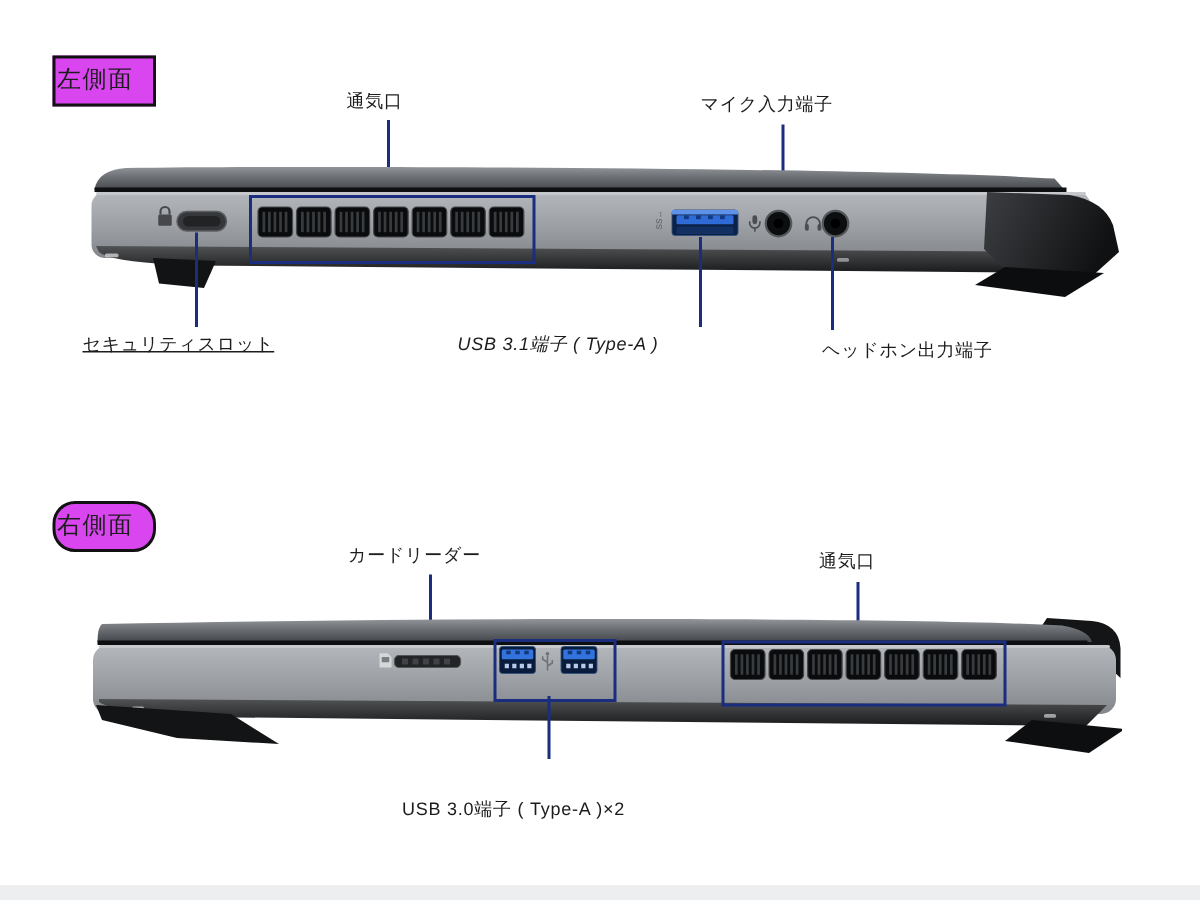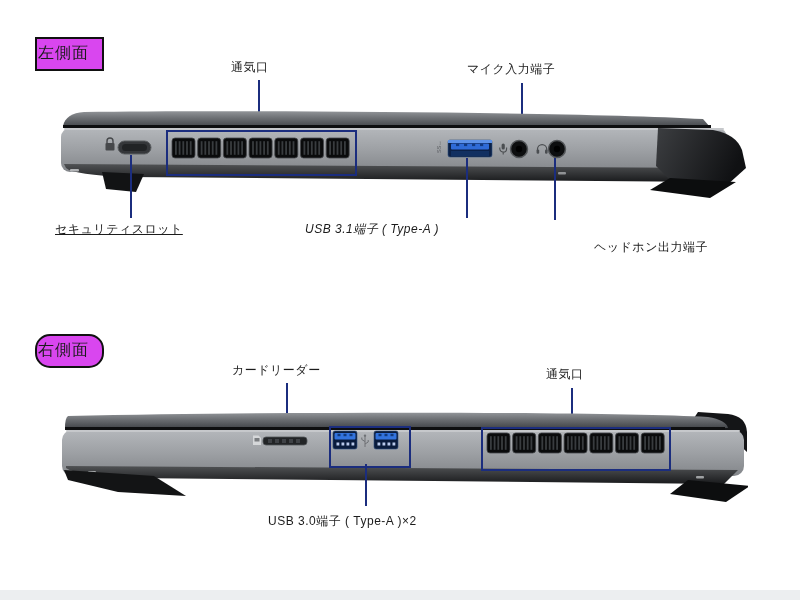--- a/index.html
+++ b/index.html
@@ -44,32 +44,32 @@
   #lbl-vent-top{left:231px;top:59px;}
   #line-vent-top{left:258px;top:80px;height:51px;}
   #lbl-mic{left:467px;top:61px;}
   #line-mic{left:521px;top:83px;height:56px;}
   #box-vent-left{left:166px;top:130px;width:187px;height:42px;}
   #line-security{left:130px;top:155px;height:63px;}
   #lbl-security{left:55px;top:221px;text-decoration:underline;}
   #line-usb31{left:466px;top:158px;height:60px;}
   #lbl-usb31{left:305px;top:221px;font-style:italic;}
   #line-headphone{left:554px;top:158px;height:62px;}
-  #lbl-headphone{left:548px;top:239px;margin-left:46px;}
+  #lbl-headphone{left:548px;top:225px;}
 
   
   #title-right{left:35px;top:334px;border-radius:15px;}
   #lbl-cardreader{left:232px;top:362px;}
   #line-cardreader{left:286px;top:383px;height:52px;}
   #lbl-vent-bot{left:546px;top:366px;}
   #line-vent-bot{left:571px;top:388px;height:39px;}
   #box-usb-right{left:329px;top:426px;width:78px;height:38px;}
   #box-vent-right{left:481px;top:427px;width:186px;height:40px;}
   #line-usb30{left:365px;top:464px;height:42px;}
-  #lbl-usb30{left:268px;top:513px;text-align:right;}
+  #lbl-usb30{left:268px;top:531px;text-align:right;}
 
   #footer-bar{
     position:absolute;left:0;bottom:0;width:800px;height:10px;
     background:#eceef0;
   }
 </style>
 </head>
 <body>
 
 <svg width="0" height="0" style="position:absolute" aria-hidden="true">

